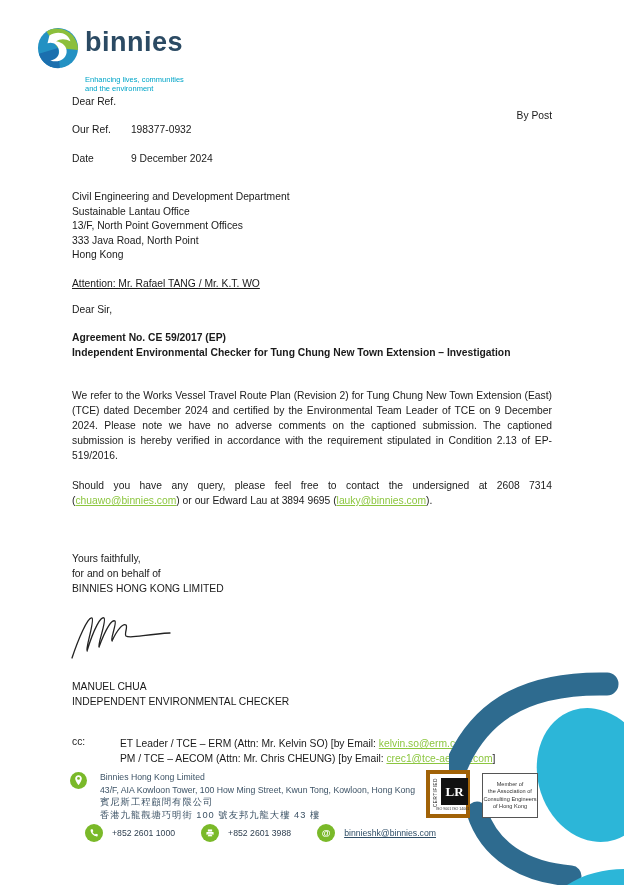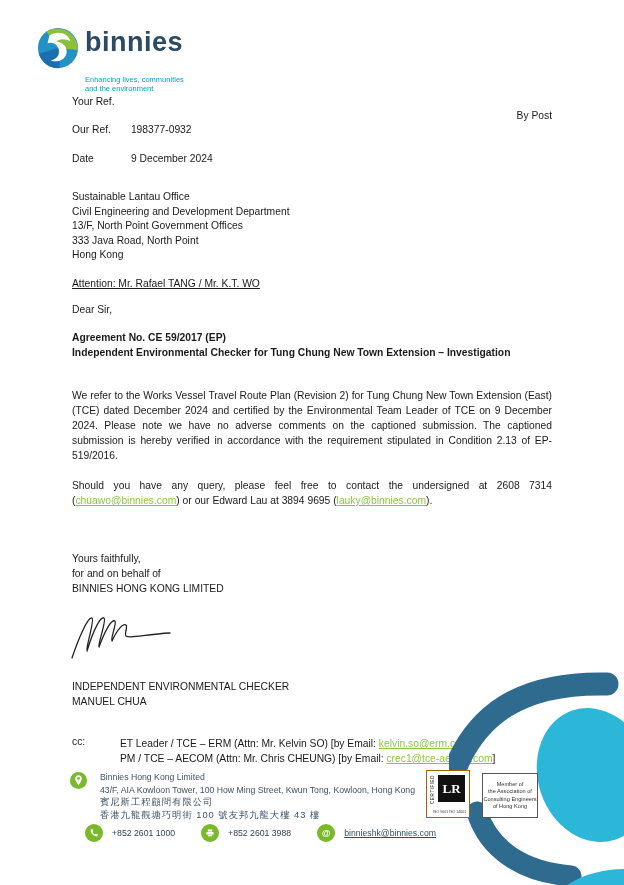--- a/index.html
+++ b/index.html
@@ -40,21 +40,21 @@
   
   .footer { position:absolute; left:0; bottom:0; width:624px; height:115px; }
   .f-pin { position:absolute; left:70px; top:2px; }
   .f-addr { position:absolute; left:100px; top:1px; color:#3d5366; line-height:12.5px; font-size:8.7px; }
   .f-addr .zh { font-size:9.3px; letter-spacing:1px; }
   .contact-row { position:absolute; left:85px; top:54px; display:flex; align-items:center; color:#2e3f50; font-size:8.7px; }
   .c-item { display:flex; align-items:center; margin-right:26px; }
   .c-icon { width:18px; height:18px; border-radius:50%; background:#7ab929; display:flex; align-items:center; justify-content:center; margin-right:9px; color:#fff; font-weight:bold; font-size:9px; }
   a.footer-mail { color:#2e4d66; text-decoration:underline; cursor:pointer; }
   
-  .lr-box { position:absolute; left:426px; top:0px; width:44px; height:48px; border:1px solid #a16207; background:#fff; }
+  .lr-box { position:absolute; left:426px; top:0px; width:44px; height:48px; border:4px solid #a16207; background:#fff; }
   .lr-cert { position:absolute; left:-9px; top:16px; transform:rotate(-90deg); font-size:4.5px; letter-spacing:0.6px; color:#222; }
   .lr-square { position:absolute; left:11px; top:4px; width:27px; height:27px; background:#111; color:#fff; display:flex; align-items:center; justify-content:center; font-weight:bold; font-size:13px; font-family:"Liberation Serif", serif; }
   .lr-iso { position:absolute; left:6px; bottom:3px; width:36px; font-size:3.6px; color:#333; white-space:nowrap; }
   .member-box { position:absolute; left:482px; top:3px; width:56px; height:45px; border:1px solid #555; background:#fff; display:flex; flex-direction:column; align-items:center; justify-content:center; text-align:center; font-size:5.6px; line-height:7.5px; color:#333; z-index:3; }
   
   .swirl { position:absolute; right:0; bottom:0; z-index:1; }
   .footer > * { z-index:2; }
 </style>
 </head>
 <body>
@@ -74,37 +74,37 @@
       <span class="logo-word">binnies</span>
       <div class="logo-tagline">
         <div>Enhancing lives, communities</div>
         <div>and the environment</div>
       </div>
     </span>
   </div>
 
   <div class="refs">
     <div class="ref-row" style="top:0;">
-      <span class="ref-label">Your Ref.</span>
+      <span class="ref-label">Dear Ref.</span>
       <span></span>
     </div>
     <div class="by-post">By Post</div>
     <div class="ref-row" style="top:28px;">
       <span class="ref-label">Our Ref.</span>
       <span>198377-0932</span>
     </div>
     <div class="ref-row" style="top:57px;">
       <span class="ref-label">Date</span>
       <span>9 December 2024</span>
     </div>
   </div>
 
   <div class="recipient">
+    <div>Civil Engineering and Development Department</div>
     <div>Sustainable Lantau Office</div>
-    <div>Civil Engineering and Development Department</div>
     <div>13/F, North Point Government Offices</div>
     <div>333 Java Road, North Point</div>
     <div>Hong Kong</div>
   </div>
 
   <div class="attention">Attention: Mr. Rafael TANG / Mr. K.T. WO</div>
   <div class="salutation">Dear Sir,</div>
 
   <div class="subject">
     <div>Agreement No. CE 59/2017 (EP)</div>
@@ -121,22 +121,22 @@
     <div>BINNIES HONG KONG LIMITED</div>
   </div>
 
   <div class="signature">
     <svg width="130" height="58" viewBox="0 0 130 58">
       <path d="M6,52 C12,34 22,10 26,12 C29,14 19,44 21,45 C28,22 35,10 38,12 C41,14 31,40 33,41 C40,22 46,13 49,15 C51,17 44,34 46,35 C51,24 57,17 60,19 C62,21 58,28 60,30 C64,33 80,28 104,27" fill="none" stroke="#222" stroke-width="1.3" stroke-linecap="round"></path>
     </svg>
   </div>
 
   <div class="signer">
+    <div>MANUEL CHUA</div>
     <div>INDEPENDENT ENVIRONMENTAL CHECKER</div>
-    <div>MANUEL CHUA</div>
   </div>
 
   <div class="cc-block">
     <span class="cc-label">cc:</span>
     <div class="cc-items">
       <div><span>ET Leader / TCE – ERM (Attn: Mr. Kelvin SO) [by Email: </span><a class="green-link">kelvin.so@erm.com</a><span>]</span></div>
       <div><span>PM / TCE – AECOM (Attn: Mr. Chris CHEUNG) [by Email: </span><a class="green-link">crec1@tce-aecom.com</a><span>]</span></div>
     </div>
   </div>
 

